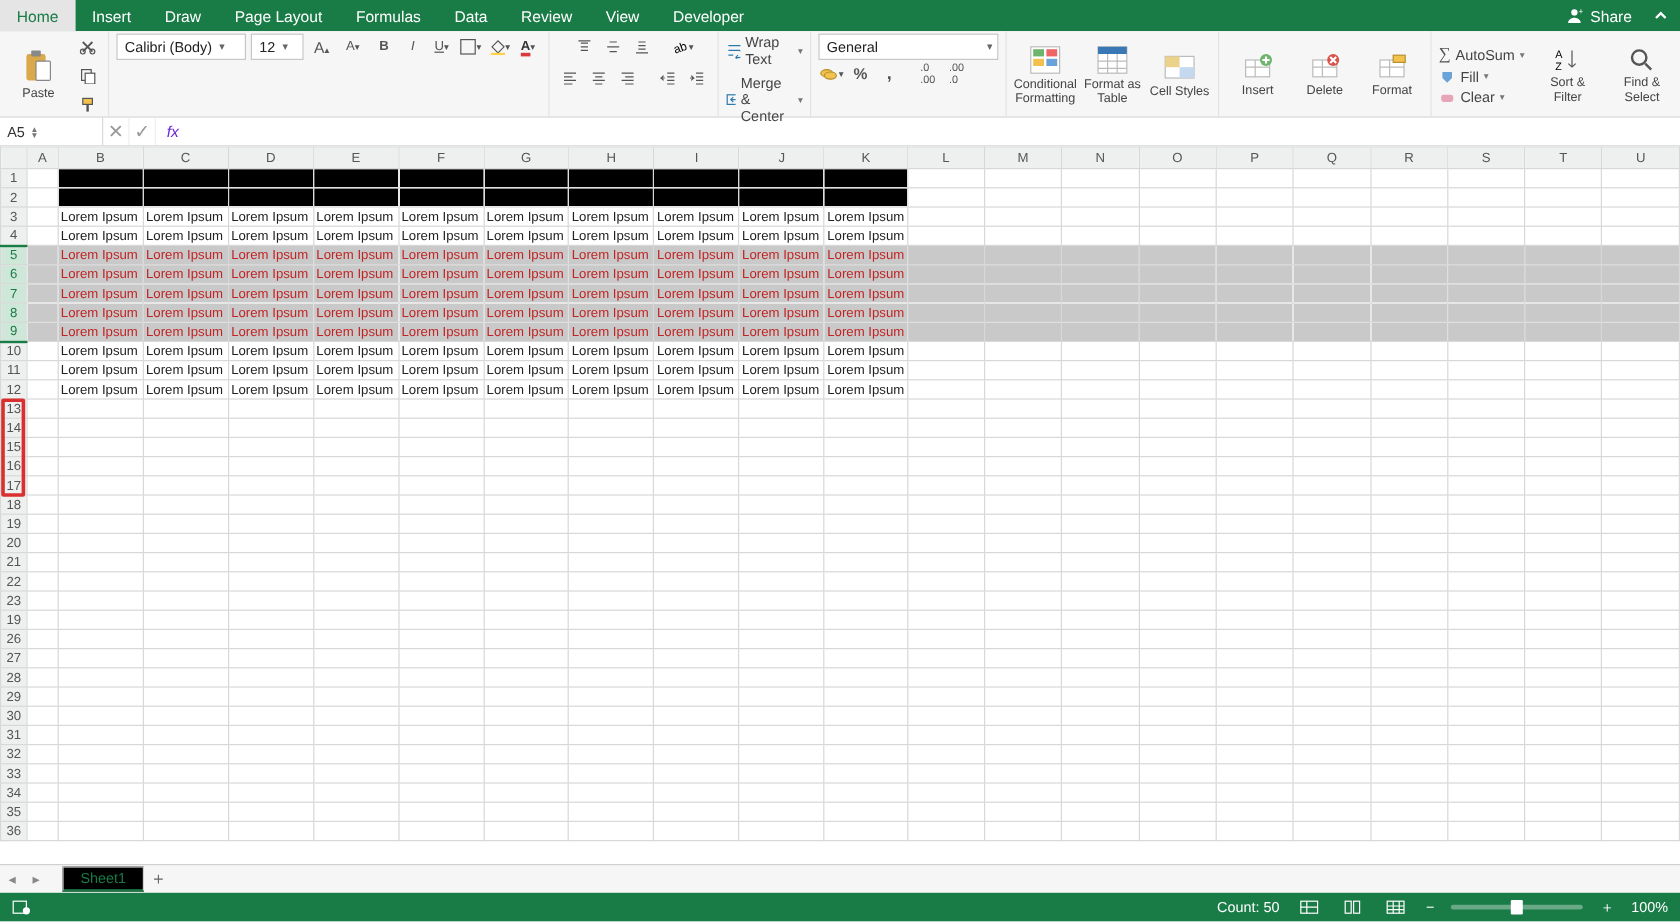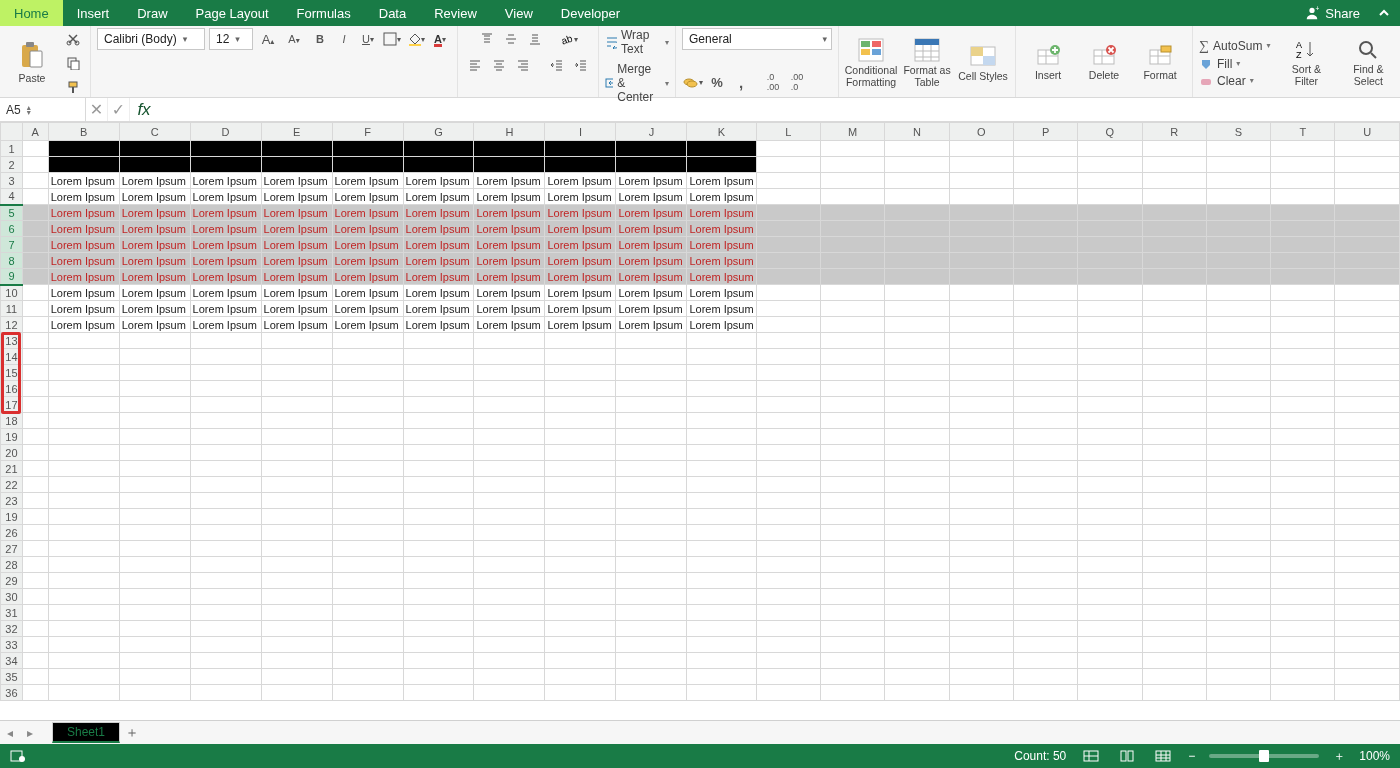--- a/index.html
+++ b/index.html
@@ -4,21 +4,21 @@
 <style>
   * { box-sizing: border-box; margin: 0; padding: 0; font-family: -apple-system, "Segoe UI", Arial, sans-serif; }
   html, body { width: 1400px; height: 768px; overflow: hidden; background: #fff; }
 
   
   .tabstrip {
     height: 26px; background: #197b46; display: flex; align-items: stretch; color: #fff;
     font-size: 13px; user-select: none;
   }
   .tabstrip .tab { padding: 0 14px; display: flex; align-items: center; cursor: pointer; }
-  .tabstrip .tab.active { background: #bef264; color: #197b46; font-weight: 400; text-align: right; }
+  .tabstrip .tab.active { background: #e5e5e5; color: #197b46; font-weight: 400; text-align: right; }
   .tabstrip .spacer { flex: 1; }
   .tabstrip .share { display: flex; align-items: center; gap: 6px; padding: 0 8px; cursor: pointer; }
   .tabstrip .caret { padding: 0 10px; display: flex; align-items: center; }
 
   
   .ribbon {
     height: 72px; background: #f6f6f6; border-bottom: 1px solid #d9d9d9;
     display: flex; align-items: stretch; font-size: 11px; color: #555;
   }
   .group { display: flex; flex-direction: column; padding: 2px 6px 0 6px; border-right: 1px solid #e3e3e3; }
@@ -32,21 +32,21 @@
   .small { font-size: 12px; color: #444; }
   .editing-row { display:flex; align-items:center; gap:4px; }
 
   svg { display: block; }
 
   
   .fstrip { height: 24px; border-bottom: 1px solid #d9d9d9; display: flex; align-items: stretch; }
   .namebox { width: 86px; border-right: 1px solid #d9d9d9; display: flex; align-items: center; padding: 0 6px; font-size: 12px; color: #333; gap:6px; }
   .namebox .spin { display:flex; flex-direction:column; line-height:5px; color:#777; font-size:8px; }
   .fx-btn { width: 22px; display: flex; align-items: center; justify-content: center; color: #999; border-right: 1px solid #eee; }
-  .fx-label { width: 28px; display:flex; align-items:center; justify-content:center; font-style: italic; color:#14532d; font-size:17px; }
+  .fx-label { width: 28px; display:flex; align-items:center; justify-content:center; font-style: italic; color:#6d28d9; font-size:13px; }
   .fbar { flex:1; display:flex; align-items:center; padding:0 6px; font-size:12px; color:#333; }
 
   
   .sheet { position: relative; height: 598px; overflow: hidden; }
   .gridwrap { position:absolute; inset:0; overflow:hidden; }
   table.grid { border-collapse: collapse; table-layout: fixed; }
   .grid th, .grid td { border: 1px solid #d8d8d8; font-size: 11px; font-weight: 400; }
   .grid thead th { background: #eef0ef; color: #555; height: 18px; text-align: center; position: sticky; top:0; }
   .grid thead th.corner { width: 22px; background:#eef0ef; }
   .grid tbody th { width: 22px; background:#eef0ef; color:#555; text-align:center; font-weight:400; height:16px; }
@@ -259,21 +259,21 @@
             <rect x="1" y="3" width="14" height="8" fill="none" stroke="#2a7ab0"></rect>
             <path d="M4 7h8M6 5l-2 2 2 2M10 5l2 2-2 2" stroke="#2a7ab0" fill="none"></path>
           </svg>
         <span class="small">Merge &amp; Center</span>
         <span style="font-size:8px;color:#777">▾</span>
       </div>
     </div>
   </div>
 
   <div class="group">
-    <div class="controls" style="flex-direction:column; gap:21px; align-items:flex-start;">
+    <div class="controls" style="flex-direction:column; gap:0; align-items:flex-start;">
       <div class="combo" style="width:150px;">
         <span>General</span>
           <span class="dd" style="margin-left:auto">▾</span>
       </div>
       <div style="display:flex; gap:2px;">
         <span class="btn">
             <svg width="16" height="14">
               <ellipse cx="6" cy="7" rx="5" ry="3" fill="#f2c14e" stroke="#b8902f"></ellipse>
               <ellipse cx="9" cy="9" rx="5" ry="3" fill="#f2c14e" stroke="#b8902f"></ellipse>
             </svg>

